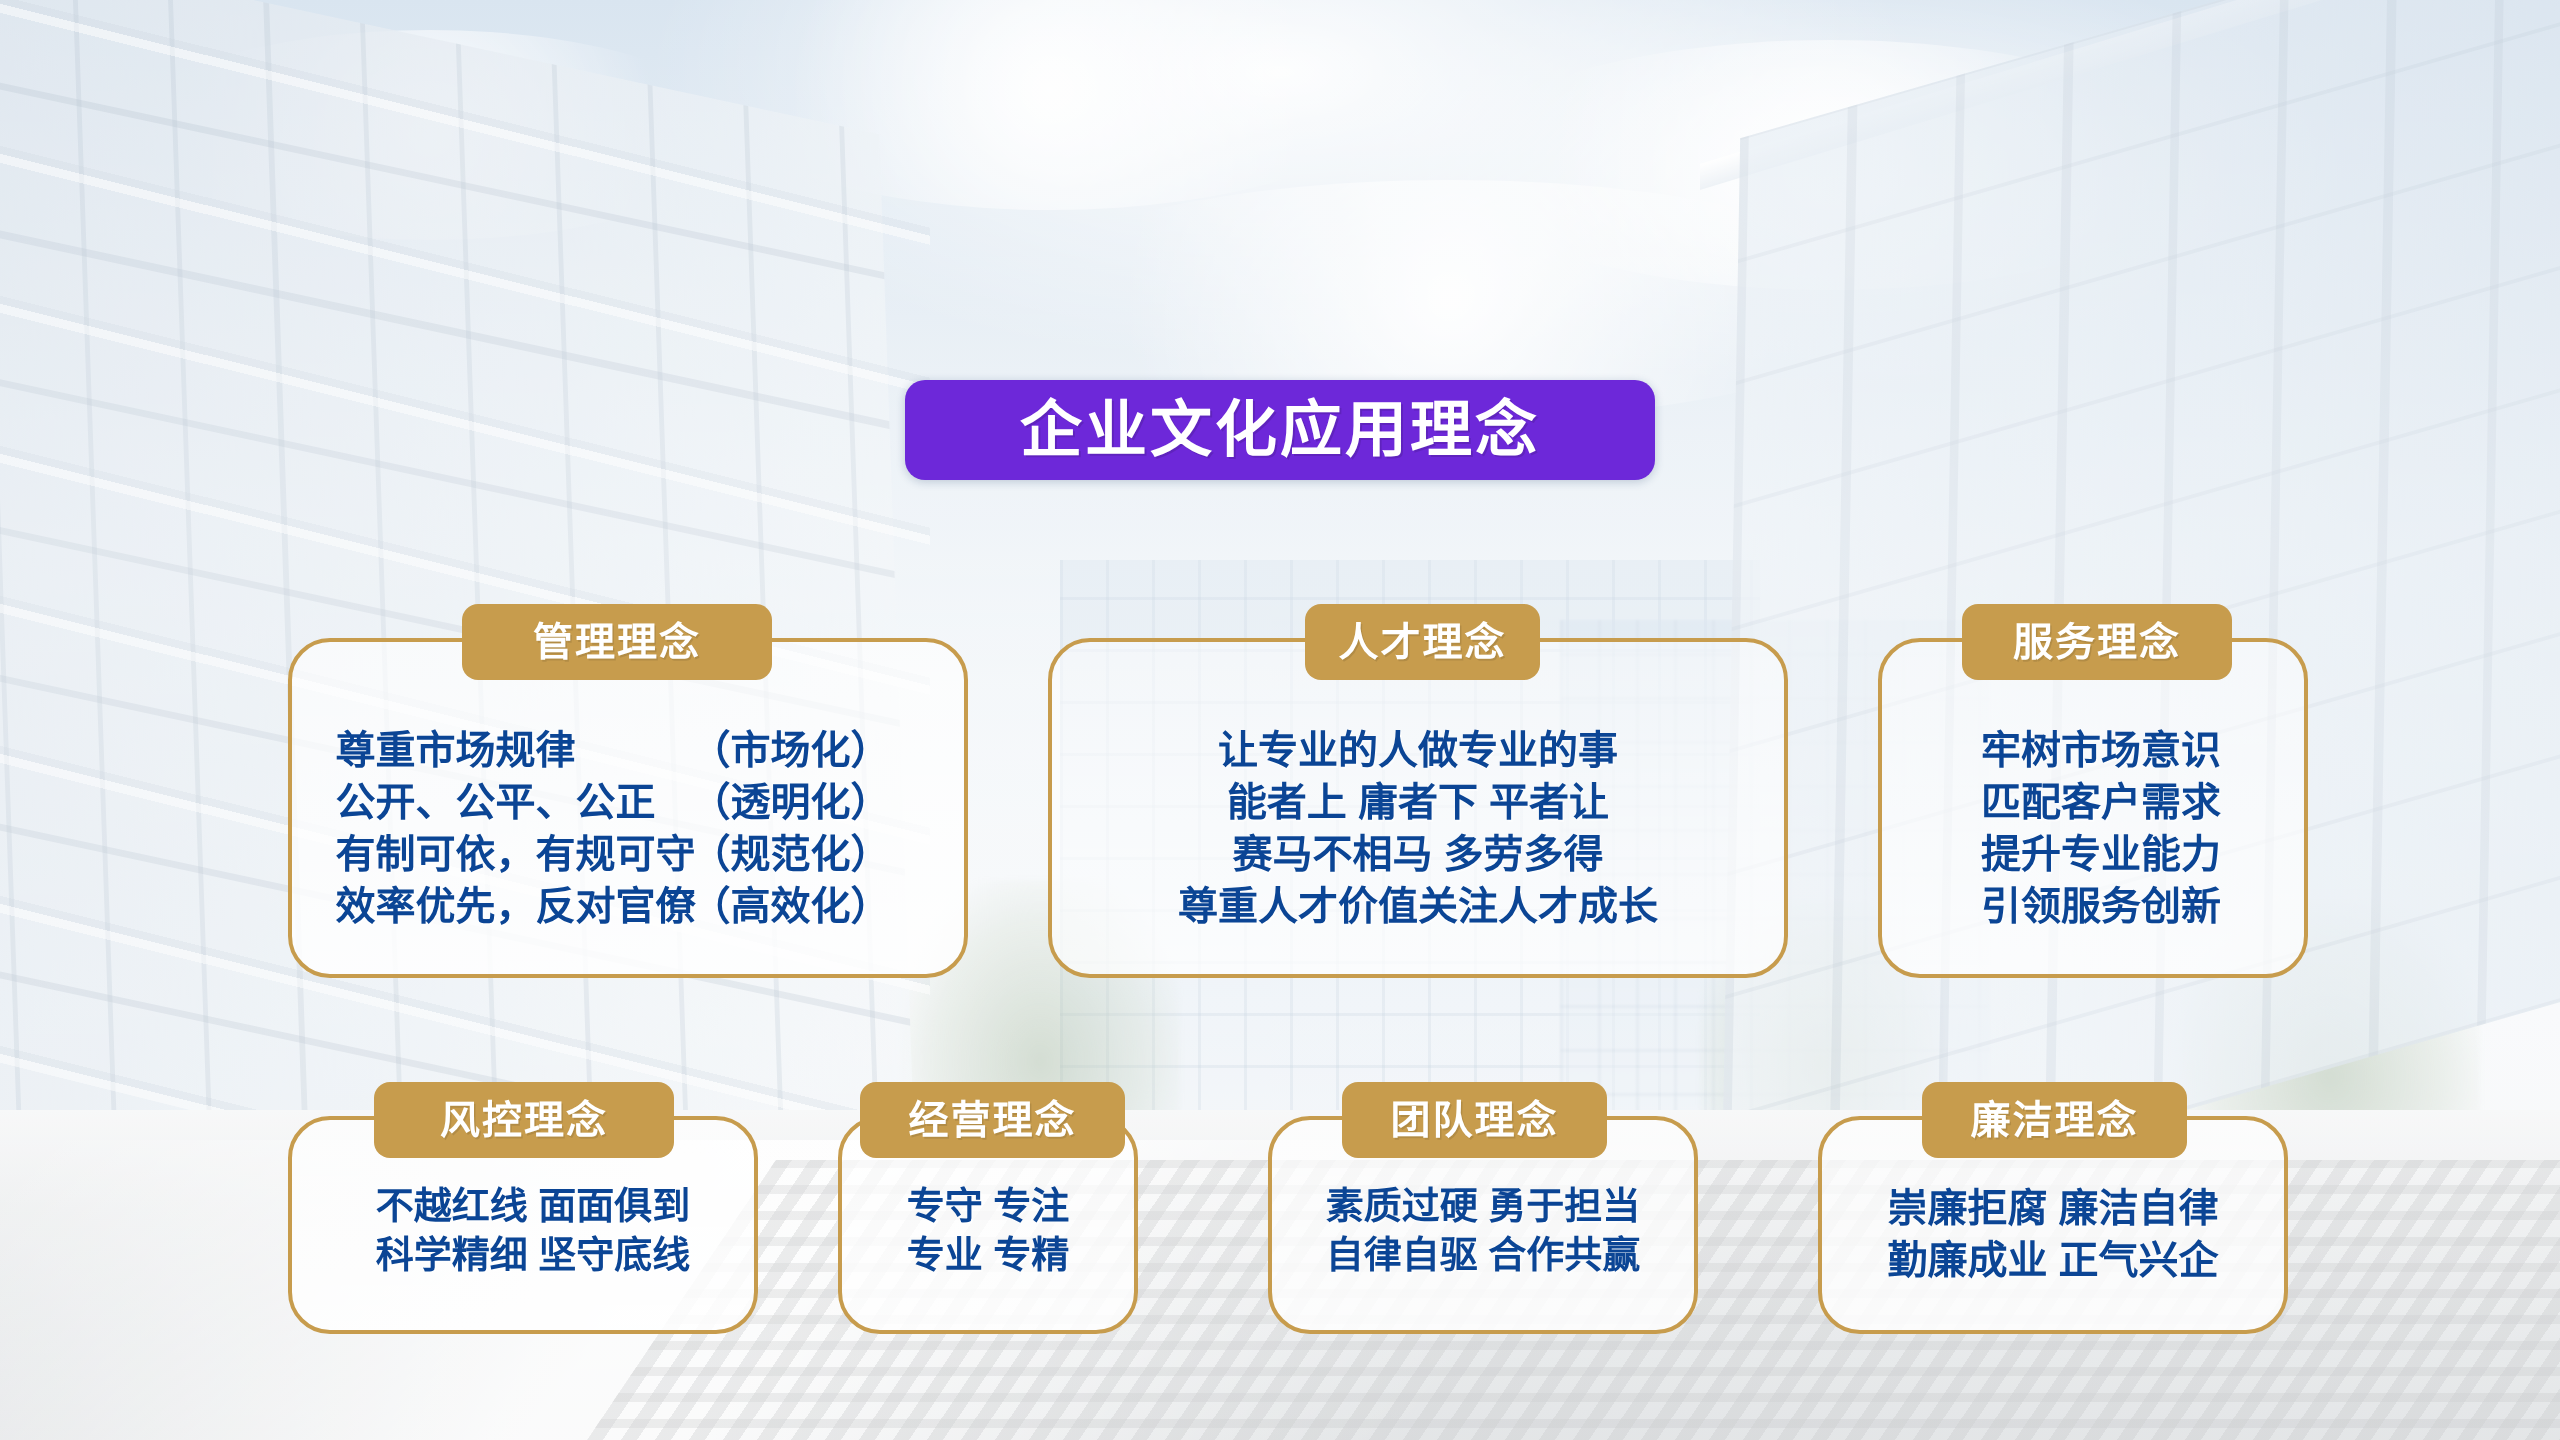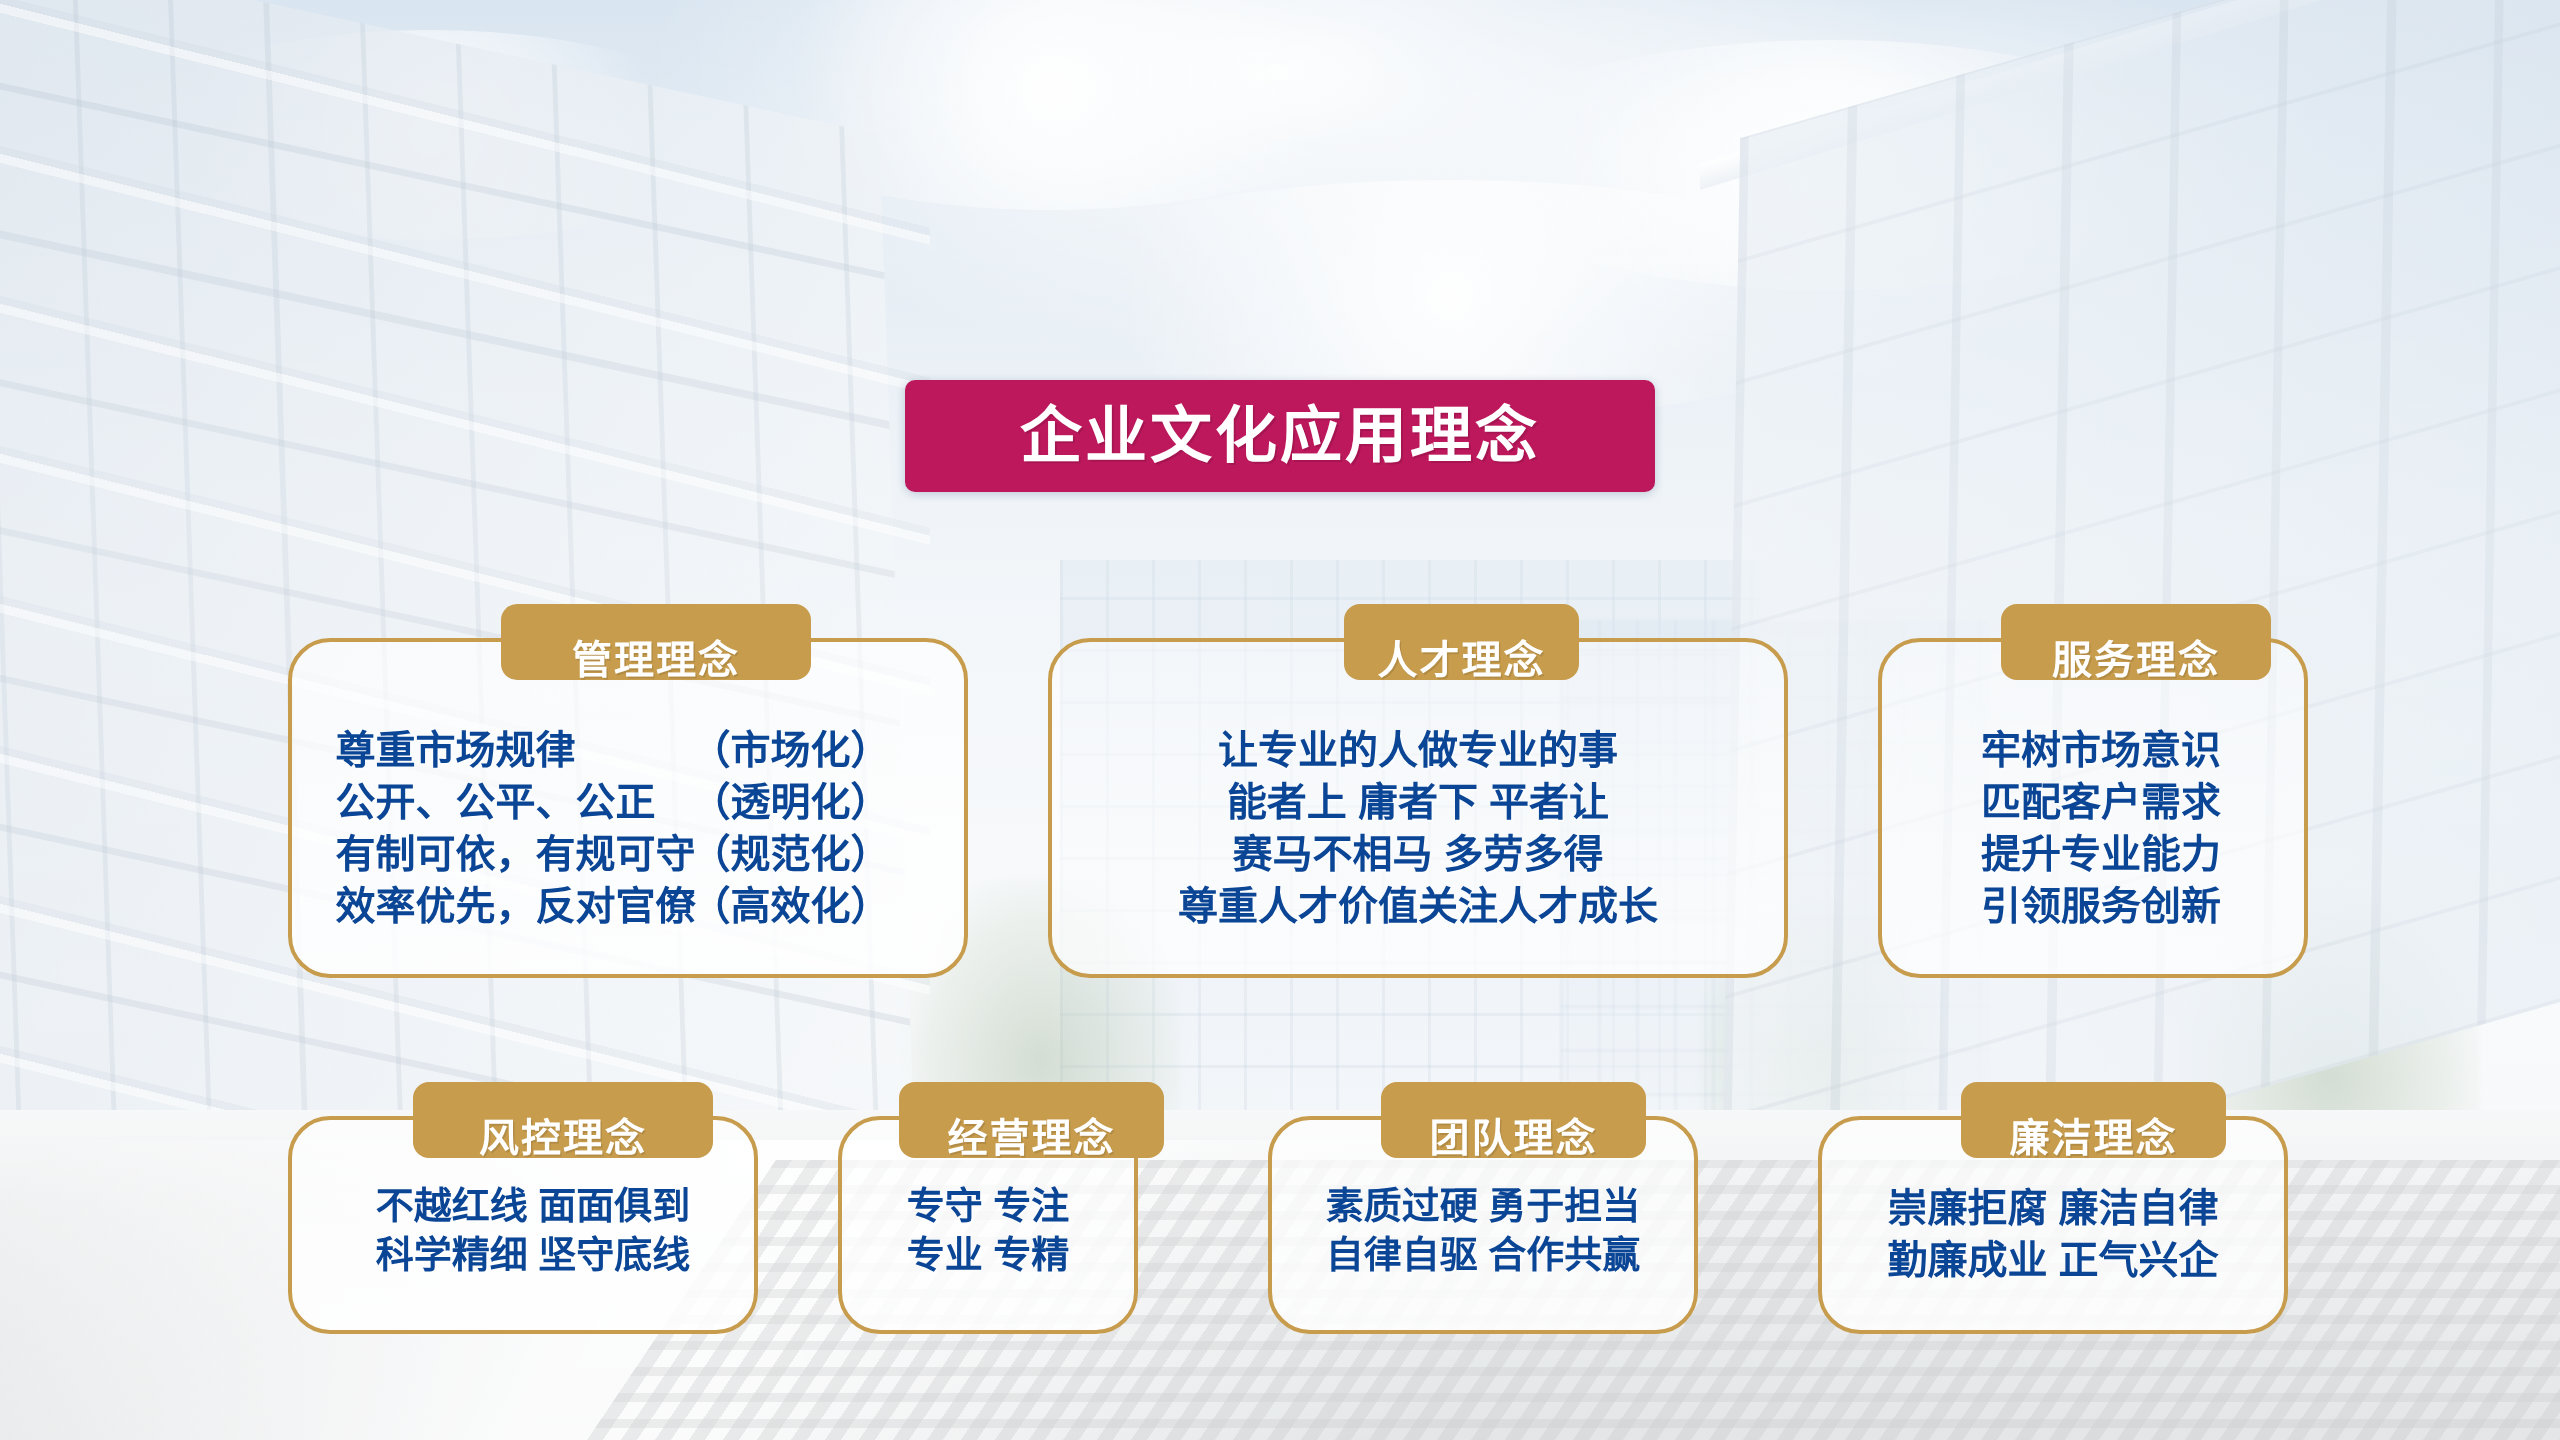--- a/index.html
+++ b/index.html
@@ -154,23 +154,23 @@
   }
 
   
   #content { position:absolute; inset:0; }
 
   
   .title-banner {
     position:absolute;
     left:50%; transform:translateX(-50%);
     top:380px;
-    width:750px; height:112px;
-    background:#be185d;
-    border-radius:10px;
+    width:750px; height:100px;
+    background:#6d28d9;
+    border-radius:20px;
     display:flex; align-items:center; justify-content:center;
     box-shadow:0 2px 10px rgba(20,50,100,.22);
   }
   .title-text {
     color:#ffffff;
     font-size:62px;
     font-weight:bold;
     letter-spacing:3px;
     line-height:1;
     text-shadow:2px 2px 0 rgba(0,0,0,.12);
@@ -191,24 +191,23 @@
     background:linear-gradient(180deg, rgba(255,255,255,.62) 0%, rgba(255,255,255,.76) 55%, rgba(255,255,255,.86) 100%);
   }
 
   
   .card-tab {
     position:absolute;
     top:-38px;
     height:76px;
     background:#c79c4d;
     border-radius:16px;
-    display:flex; align-items:flex-end; justify-content:center;
+    display:flex; align-items:center; justify-content:center;
     padding:0 26px;
     z-index:3;
-    margin-left:39px;
   }
   .card-tab-text {
     color:#ffffff;
     font-size:40px;
     font-weight:bold;
     letter-spacing:2px;
     line-height:1;
     white-space:nowrap;
     text-shadow:1.5px 1.5px 0 rgba(0,0,0,.10);
   }

